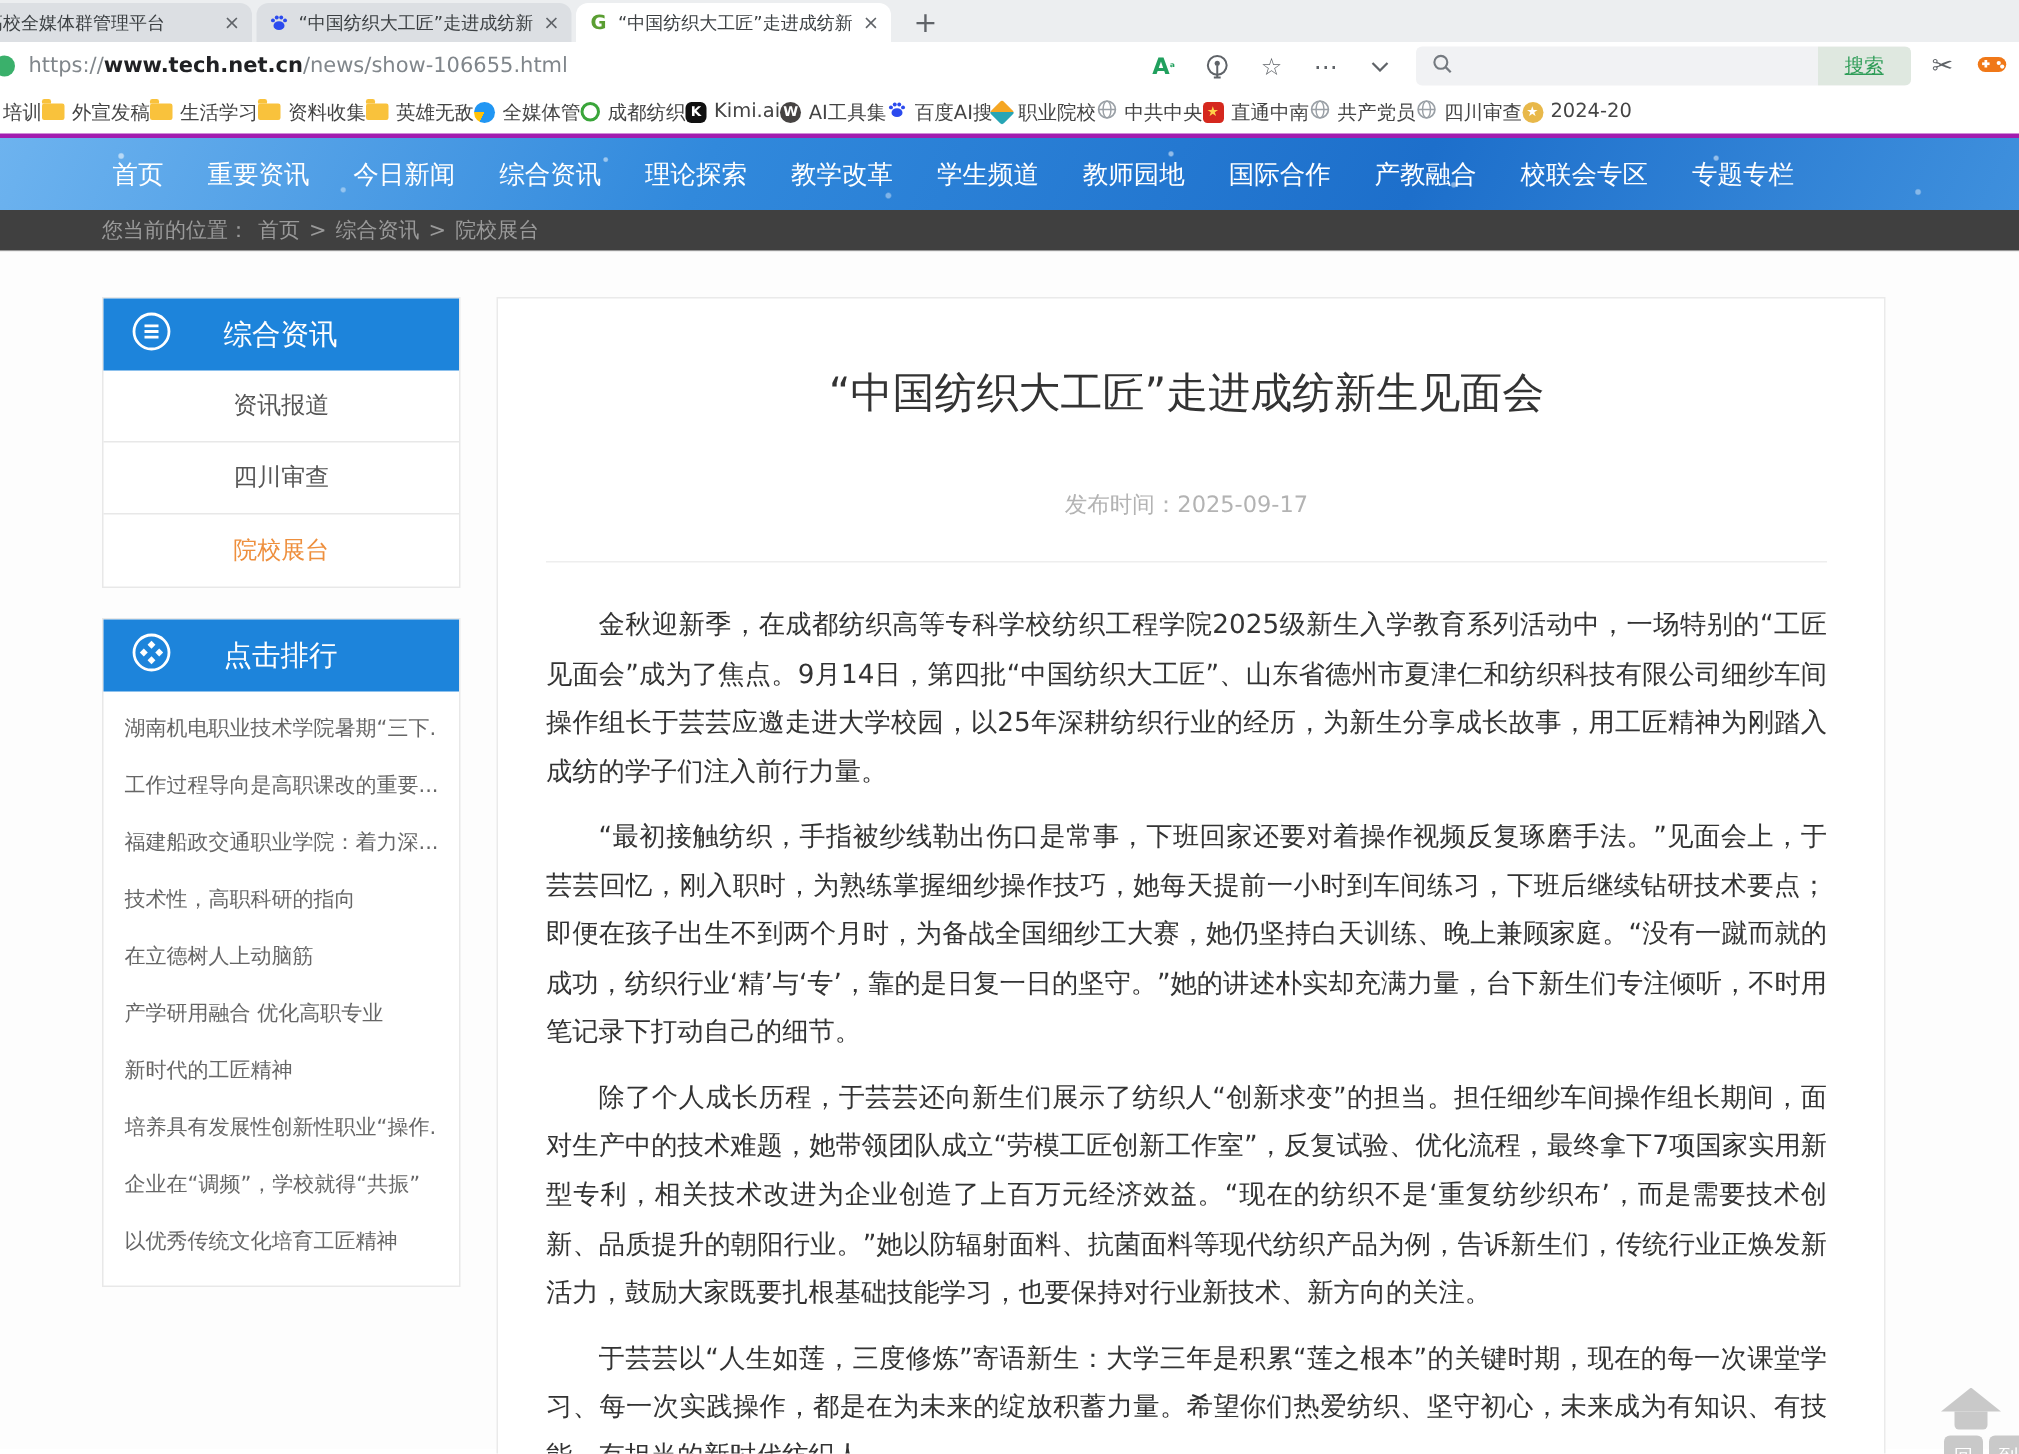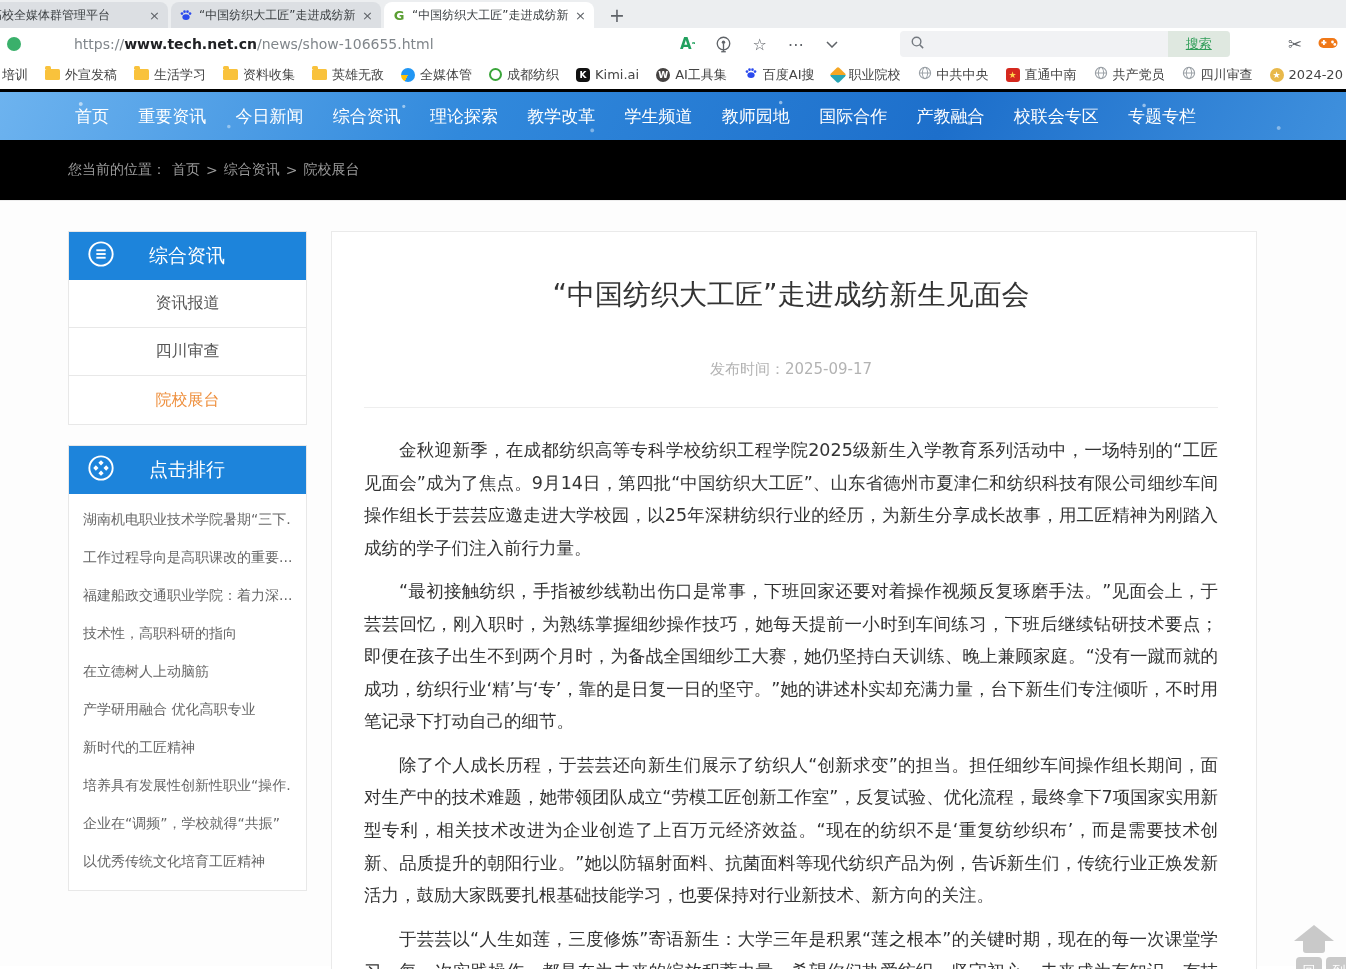--- a/index.html
+++ b/index.html
@@ -13,40 +13,40 @@
     font-size:12px; color:#3c4043; overflow:hidden; flex:none; }
   .tab.first { margin-left:-42px; }
   .tab.active { background:#fff; }
   .tab .fav { width:14px; height:14px; flex:none; margin-right:6px; display:flex;
     align-items:center; justify-content:center; }
   .tab-title { flex:1; white-space:nowrap; overflow:hidden; }
   .tab-close { flex:none; color:#5f6368; font-size:13px; margin-left:6px; cursor:pointer; }
   .newtab { font-size:19px; color:#5f6368; padding:0 14px 2px 12px; cursor:pointer; }
   .fav-g { color:#5a9e32; font-weight:bold; font-size:13px; }
 
-  .addressbar { height:32px; background:#fff; display:flex; align-items:center; padding:0 8px 0 12px;gap:44px; }
+  .addressbar { height:32px; background:#fff; display:flex; align-items:center; padding:0 8px 0 1px; }
   .site-dot { width:14px; height:14px; border-radius:50%; background:#3ab06b; margin-left:-5px; flex:none; }
   .url { font-size:14px; color:#80868b; margin-left:9px; white-space:nowrap; }
   .url b { color:#202124; font-weight:bold; }
   .addr-icons { display:flex; align-items:center; gap:16px; margin-left:auto; margin-right:14px; }
   .aicon { width:20px; height:20px; display:flex; align-items:center; justify-content:center;
     color:#5f6368; font-size:16px; cursor:pointer; }
   .translate { color:#21a05e; font-weight:bold; font-size:15px; }
   .translate sup { font-size:8px; }
   .searchbox { width:330px; height:26px; background:#f1f2f4; border-radius:4px; display:flex;
     align-items:center; overflow:hidden; flex:none; }
   .searchbox .mag { margin:0 8px 0 10px; }
   .search-input { flex:1; border:none; background:transparent; outline:none; font-size:13px; height:100%; }
   .search-btn { width:62px; height:100%; background:#dfe8e0; color:#2f9d58; font-size:13px;
     display:flex; align-items:center; justify-content:center; cursor:pointer;text-decoration:underline; }
   .chrome-right { display:flex; align-items:center; gap:16px; margin-left:14px; }
   .scissors { font-size:17px; color:#5f6368; cursor:pointer; }
 
-  .bookmarks { height:32px; background:#fff; display:flex; align-items:center; gap:17px;
-    padding:0 6px 0 2px; border-bottom:3px solid #000000; overflow:hidden; white-space:nowrap; }
+  .bookmarks { height:32px; background:#fff; display:flex; align-items:center; 
+    padding:0 6px 0 2px; border-bottom:3px solid #a21caf; overflow:hidden; white-space:nowrap; }
   .bm { display:flex; align-items:center; gap:5px; font-size:13px; color:#444; cursor:pointer; flex:none; }
   .bm-label { max-width:58px; overflow:hidden; }
   .icon-folder { width:15px; height:11px; background:#f9c23c; border-radius:1.5px; position:relative; flex:none; }
   .icon-folder::before { content:""; position:absolute; top:-3px; left:0; width:6px; height:3px;
     background:#f9c23c; border-radius:1.5px 1.5px 0 0; }
   .bm svg { flex:none; }
   .icon-kimi { width:14px; height:14px; background:#111; border-radius:4px; color:#fff; font-size:9px;
     font-weight:bold; display:flex; align-items:center; justify-content:center; flex:none; }
   .icon-wp { width:14px; height:14px; background:#464342; border-radius:50%; color:#fff; font-size:9px;
     font-weight:bold; display:flex; align-items:center; justify-content:center; flex:none; }
@@ -70,21 +70,21 @@
       radial-gradient(circle at 30% 30%, rgba(255,255,255,.5) 0 1.1px, transparent 2px),
       radial-gradient(circle at 44% 80%, rgba(255,255,255,.4) 0 1.4px, transparent 2.4px),
       radial-gradient(circle at 58% 22%, rgba(255,255,255,.5) 0 1.2px, transparent 2.2px),
       radial-gradient(circle at 72% 65%, rgba(255,255,255,.45) 0 1.3px, transparent 2.3px),
       radial-gradient(circle at 85% 28%, rgba(255,255,255,.5) 0 1.2px, transparent 2.2px),
       radial-gradient(circle at 95% 75%, rgba(255,255,255,.4) 0 1.4px, transparent 2.4px),
       linear-gradient(115deg,#6db3ef 0%, #3189dc 35%, #1d6fcb 70%, #3f90dd 100%);
   }
   .mainnav a { color:#fff; text-decoration:none; cursor:pointer; white-space:nowrap; }
 
-  .crumb-strip { height:61px; background:#000000; border-bottom:1px solid #ededed;
+  .crumb-strip { height:28px; background:#404040; border-bottom:1px solid #ededed;
     display:flex; align-items:center; padding-left:68px; font-size:14px; color:#9a9a9a; }
   .crumb-strip span { margin-right:6px; }
   .crumb-strip a { color:#9a9a9a; text-decoration:none; cursor:pointer; margin-right:6px; }
 
   .content { display:flex; align-items:flex-start; padding:30px 89px 0 68px; gap:24px; }
 
   aside { width:239px; flex:none; }
   .sbox { background:#fff; border:1px solid #e8e8e8; margin-bottom:20px; }
   .sbox-head { height:48px; background:#1d84db; color:#fff; display:flex; align-items:center;
     padding-left:18px; font-size:19px; }

